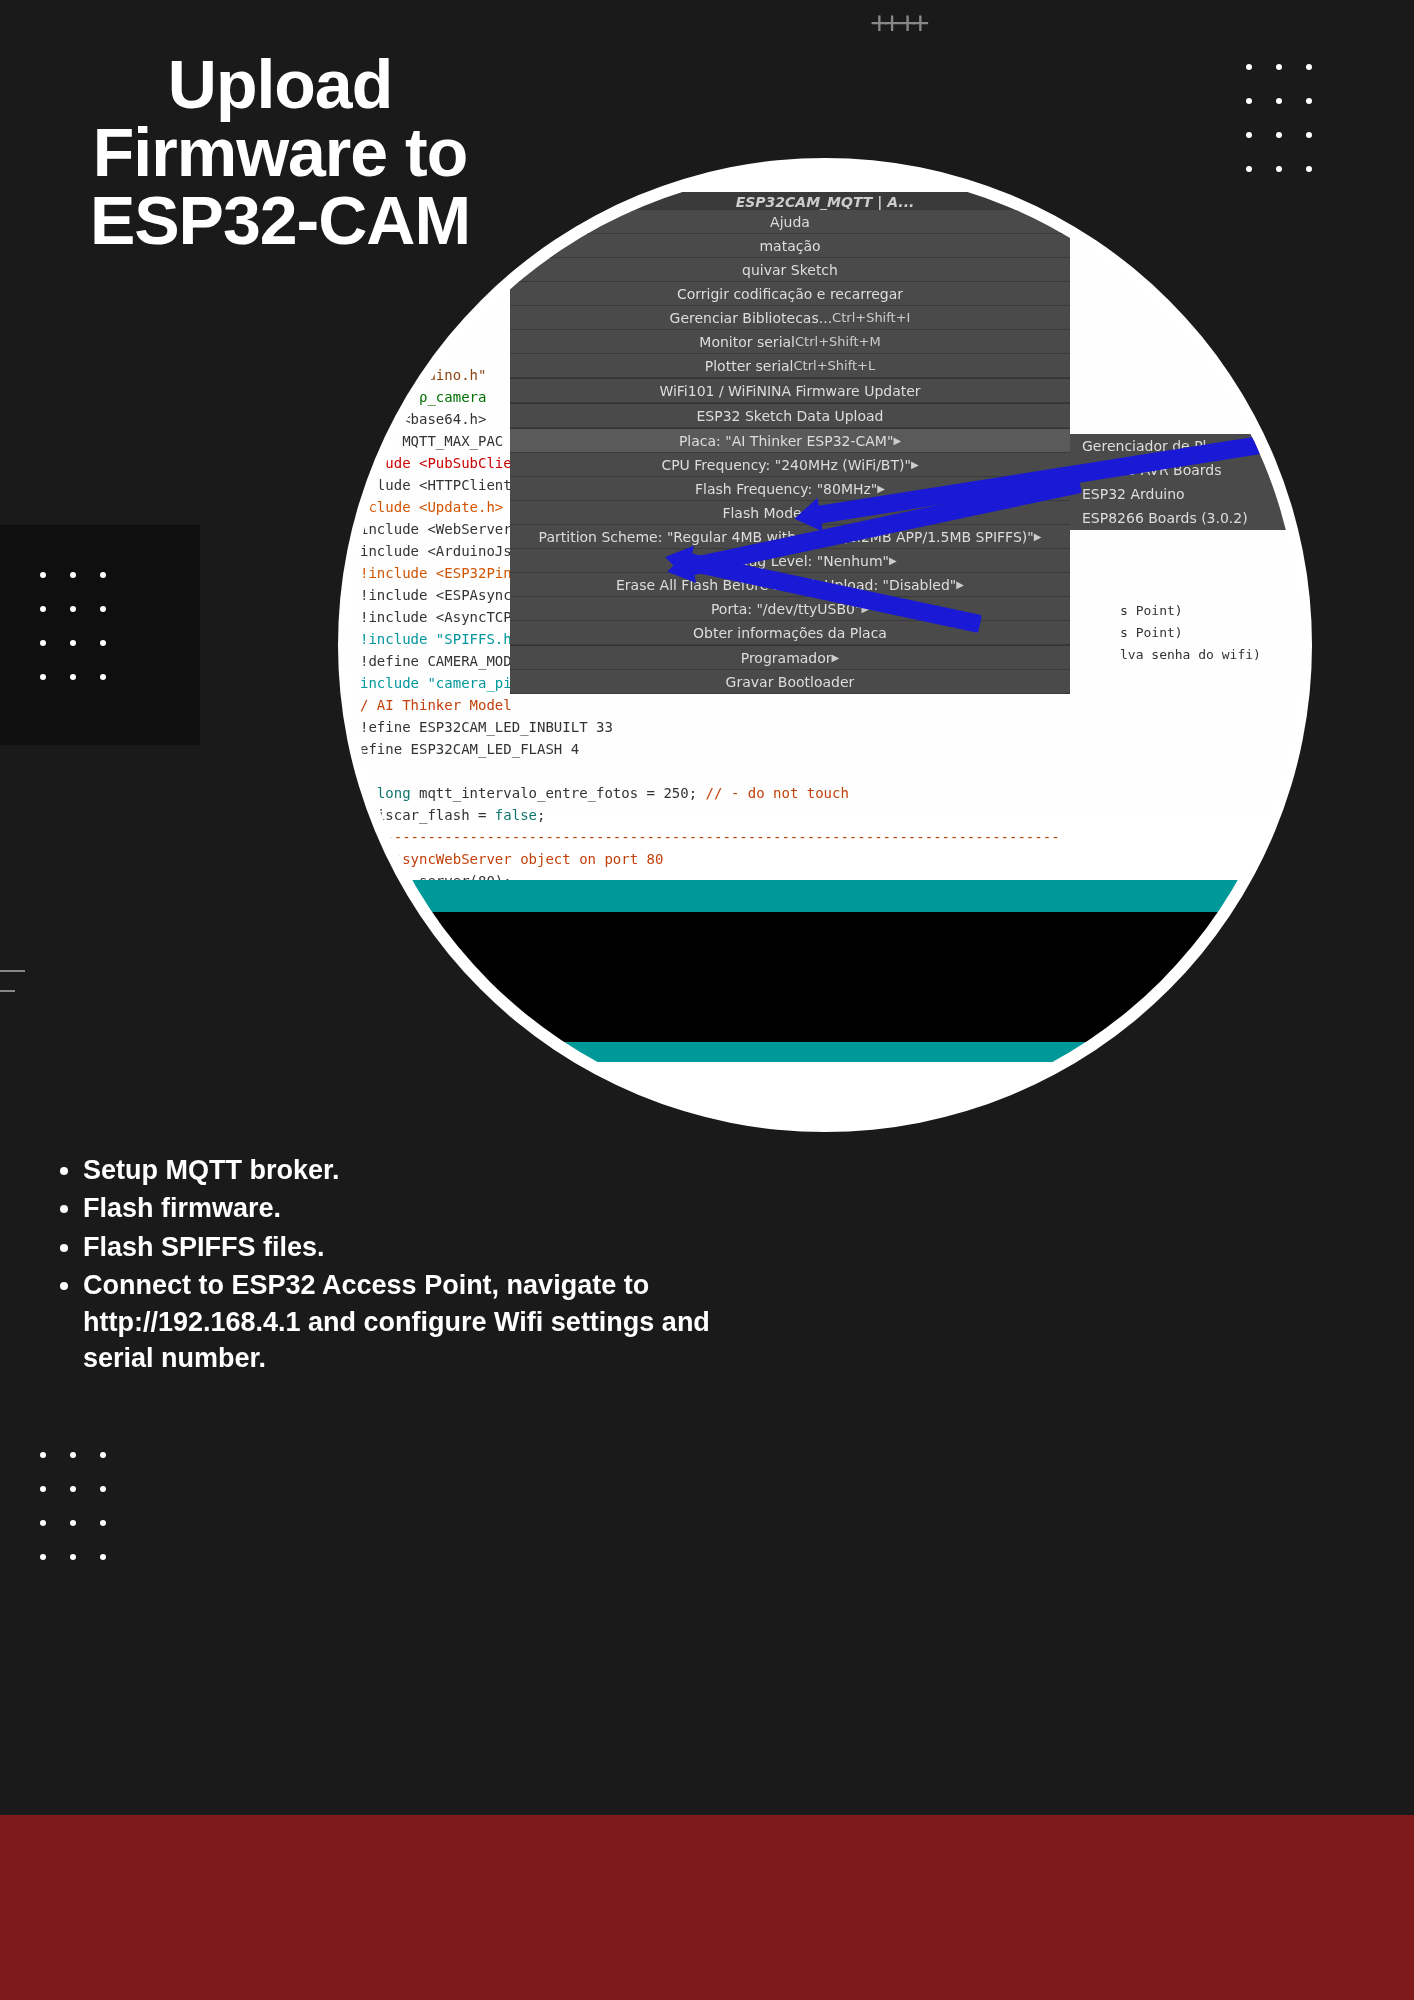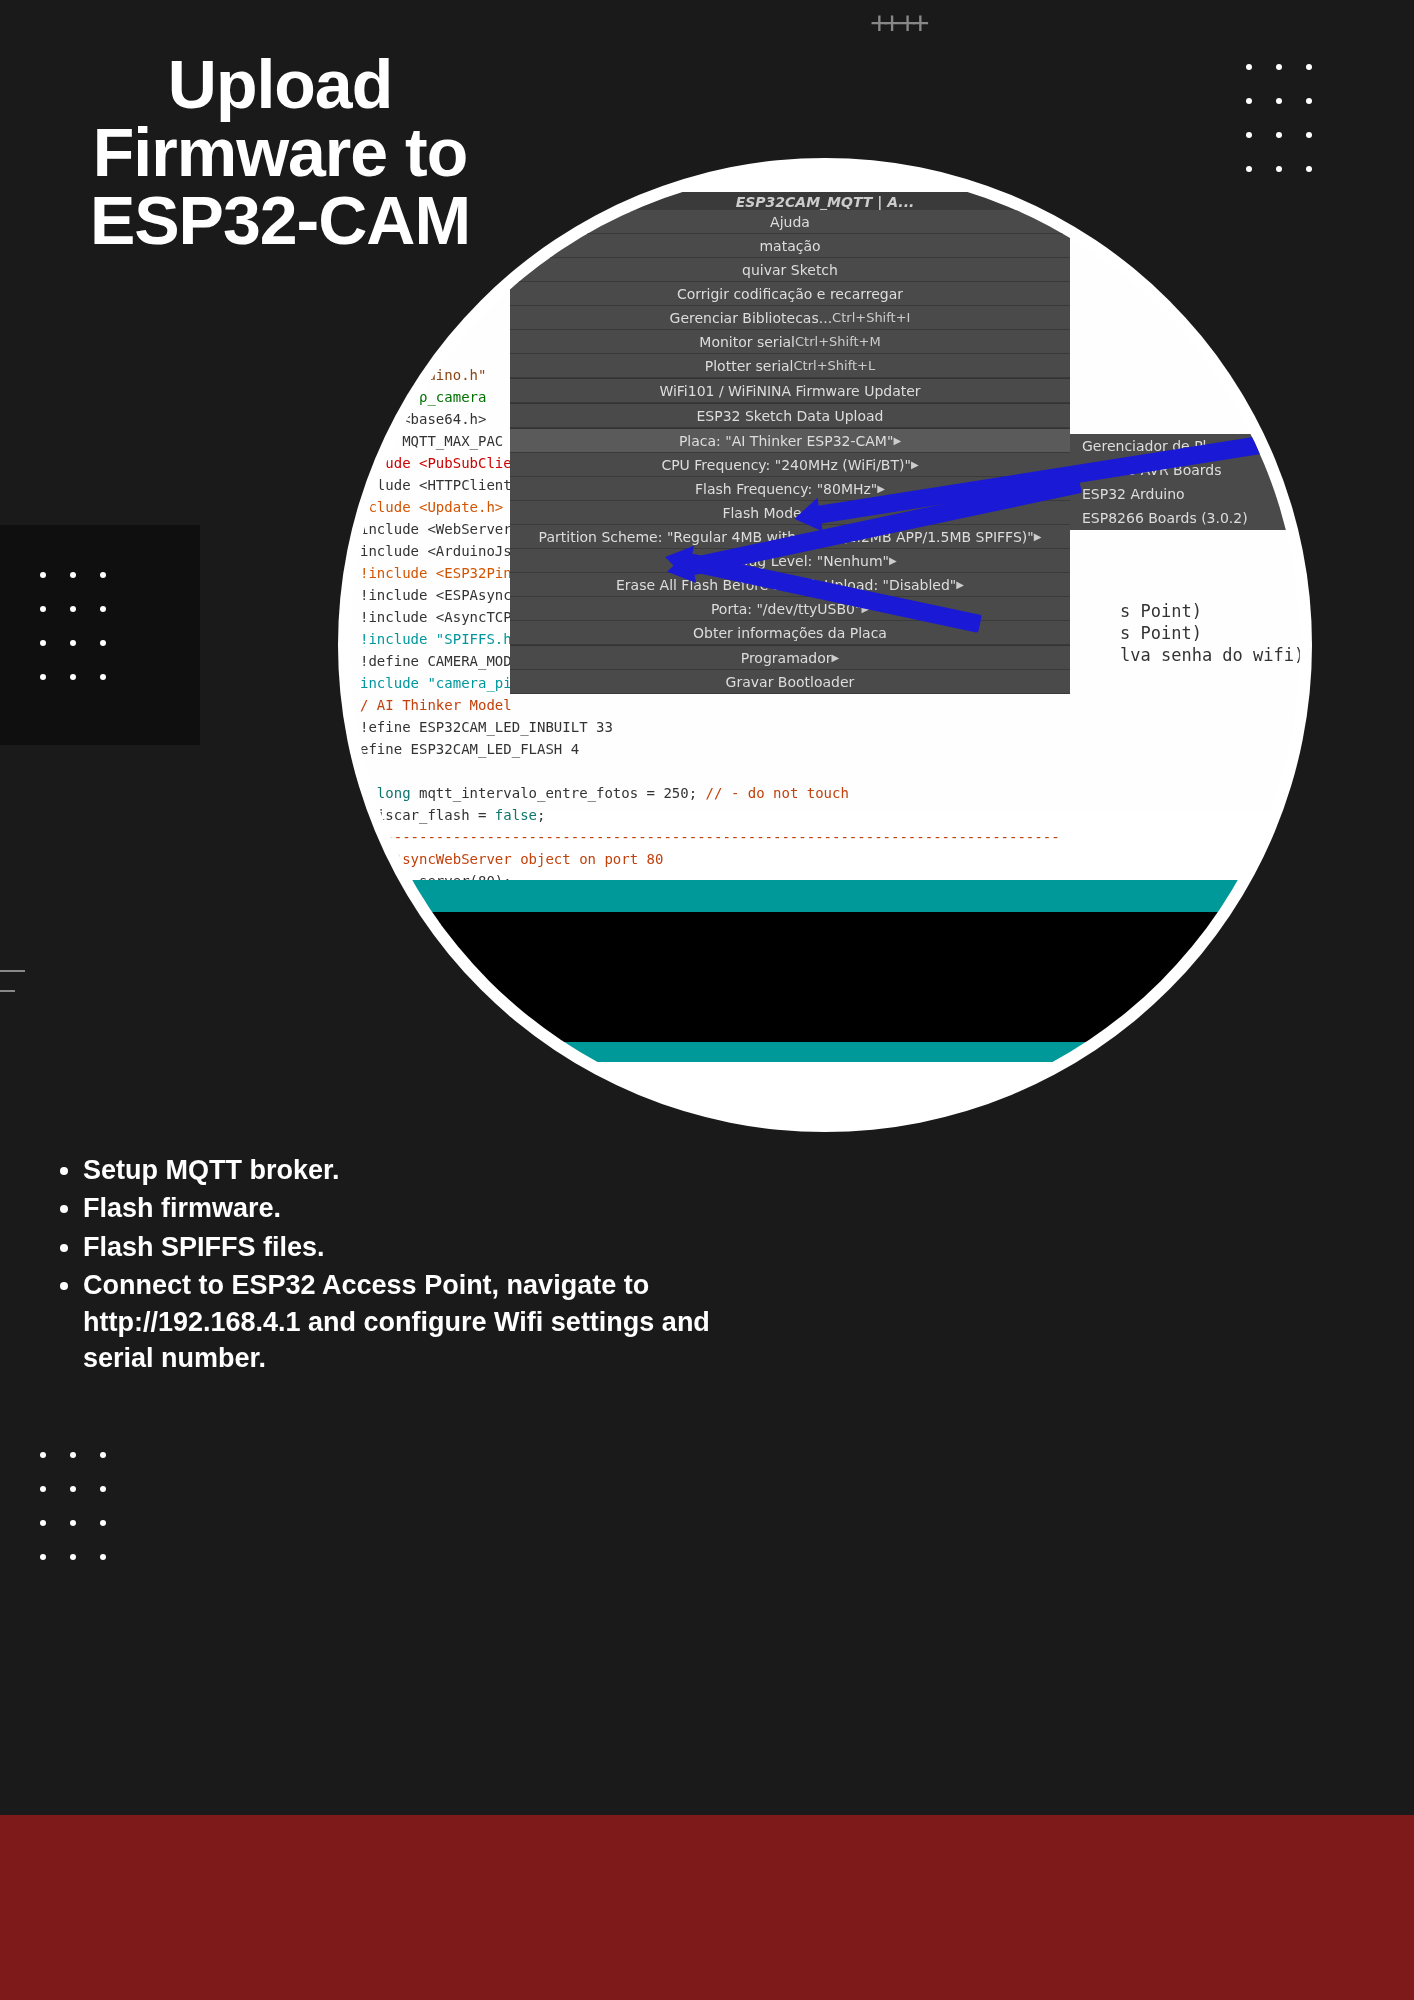--- a/index.html
+++ b/index.html
@@ -176,21 +176,21 @@
     display: flex;
     align-items: center;
   }
   .right-hints {
     position: absolute;
     top: 430px;
     left: 770px;
     width: 200px;
     color: #333;
     font-family: monospace;
-    font-size: 17px;
+    font-size: 13px;
     line-height: 22px;
   }
 
   
   .arrow {
     position: absolute;
     height: 18px;
     background: #1a1ad6;
     border-radius: 2px;
   }

